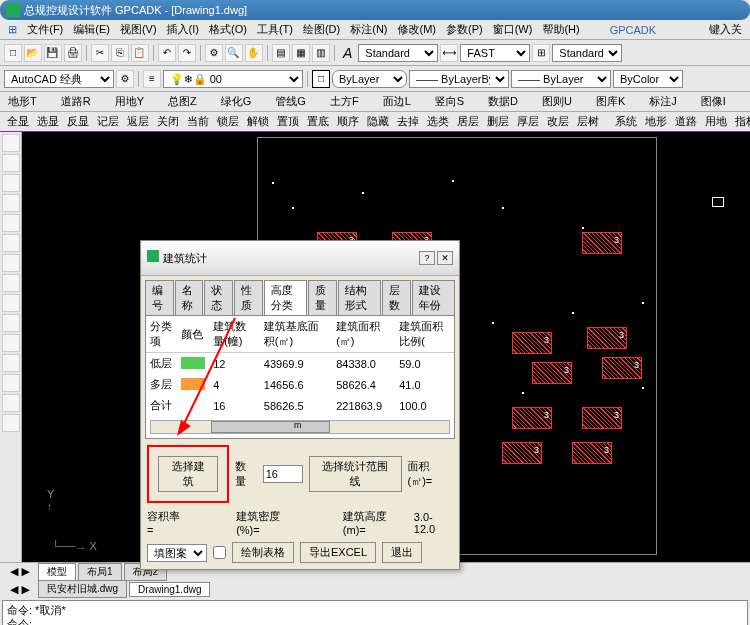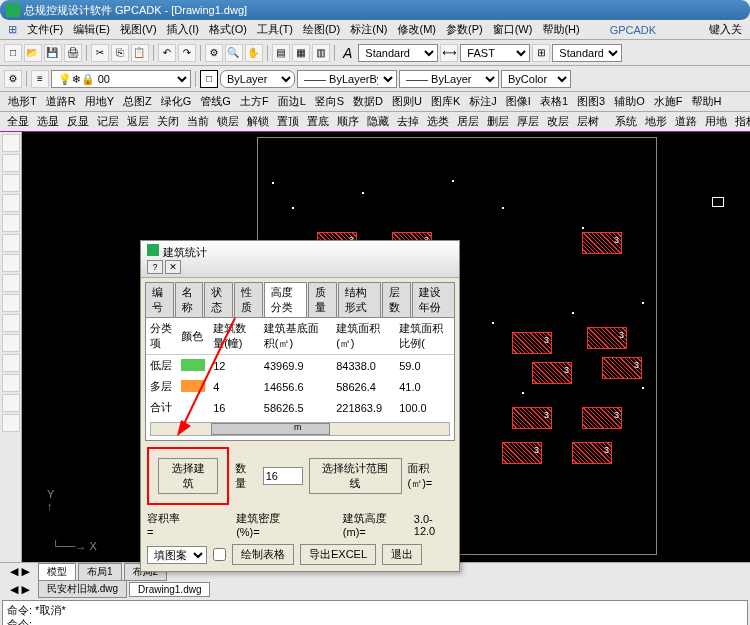--- a/index.html
+++ b/index.html
@@ -5,37 +5,37 @@
 * { margin: 0; padding: 0; box-sizing: border-box; font-family: "SimSun", Arial, sans-serif; font-size: 11px; }
 body { width: 750px; height: 625px; background: #e8e8e8; overflow: hidden; position: relative; }
 .titlebar { background: linear-gradient(#4a8cc7, #3570a8); color: #fff; padding: 3px 6px; height: 20px; display: flex; align-items: center; border-radius: 9px; }
 .titlebar-icon { width: 14px; height: 14px; background: #2a5; margin-right: 4px; }
 .menubar { background: #e8e8e8; border-bottom: 1px solid #aaa; padding: 2px 4px; display: flex; gap: 2px; height: 20px; align-items: center; }
 .menubar span { padding: 1px 4px; cursor: default; }
 .toolbar { background: #e8e8e8; border-bottom: 1px solid #aaa; padding: 2px 4px; display: flex; gap: 2px; align-items: center; height: 26px; }
 .tb-btn { width: 18px; height: 18px; border: 1px solid #ccc; background: #f5f5f5; cursor: pointer; display: inline-flex; align-items: center; justify-content: center; font-size: 10px; }
 .tb-sep { width: 1px; height: 16px; background: #aaa; margin: 0 2px; }
 .tb-select { height: 18px; font-size: 11px; border: 1px solid #888; background: #fff; padding: 0 2px; }
-.tabbar { background: #e8e8e8; border-bottom: 1px solid #aaa; padding: 2px 4px; display: flex; gap: 1px; height: 20px; align-items: center; flex-wrap: nowrap; overflow: hidden; }
+.tabbar { background: #e8e8e8; border-bottom: 1px solid #aaa; padding: 2px 4px; display: flex; gap: 16px; height: 20px; align-items: center; flex-wrap: nowrap; overflow: hidden; }
 .tabbar span { padding: 1px 4px; white-space: nowrap; cursor: default; }
 .secondbar { background: #e8e8e8; border-bottom: 1px solid #a21caf; padding: 2px 4px; display: flex; gap: 2px; height: 20px; align-items: center; }
 .secondbar span { padding: 1px 3px; white-space: nowrap; cursor: default; }
 .main-area { display: flex; height: 430px; }
 .left-tools { width: 22px; background: #e8e8e8; border-right: 1px solid #aaa; display: flex; flex-direction: column; gap: 2px; padding: 2px; }
 .lt-btn { width: 18px; height: 18px; border: 1px solid #ccc; background: #f5f5f5; cursor: pointer; }
 .canvas { flex: 1; background: #000; position: relative; }
 .sheet-border { position: absolute; border: 1px solid #888; left: 235px; top: 5px; width: 400px; height: 418px; }
 .dot { position: absolute; width: 2px; height: 2px; background: #fff; }
 .hatch-rect { position: absolute; border: 1px solid #e33; background: repeating-linear-gradient(45deg, transparent, transparent 2px, #e33 2px, #e33 3px); }
 .hatch-rect .num { position: absolute; right: 2px; top: 2px; color: #fff; font-size: 9px; }
 .axis { position: absolute; left: 30px; bottom: 10px; color: #888; }
 .axis-y { position: absolute; left: 25px; bottom: 50px; color: #888; }
 .outline-box { position: absolute; border: 1px solid #fff; width: 12px; height: 10px; }
 .dialog { position: absolute; left: 140px; top: 240px; width: 320px; background: #ece9d8; border: 1px solid #888; box-shadow: 2px 2px 5px rgba(0,0,0,0.3); }
-.dlg-title { background: linear-gradient(#fff, #ddd); padding: 3px 6px; display: flex; justify-content: space-between; align-items: flex-start; border-bottom: 1px solid #aaa; flex-direction: column; }
+.dlg-title { background: linear-gradient(#fff, #ddd); padding: 9px 6px; display: flex; justify-content: space-between; align-items: center; border-bottom: 1px solid #aaa; }
 .dlg-icon { width: 12px; height: 12px; background: #2a5; display: inline-block; margin-right: 4px; }
 .dlg-close { display: flex; gap: 2px; }
 .dlg-x { width: 16px; height: 14px; border: 1px solid #888; background: #eee; text-align: center; line-height: 12px; cursor: pointer; font-size: 9px; }
 .dlg-tabs { display: flex; padding: 4px 4px 0; gap: 1px; background: #ece9d8; }
 .dlg-tab { padding: 2px 6px; border: 1px solid #888; border-bottom: none; background: #ddd; cursor: pointer; font-size: 11px; }
 .dlg-tab.active { background: #fff; }
 .dlg-body { background: #fff; border: 1px solid #888; margin: 0 4px; padding: 0; }
 .dlg-table { width: 100%; border-collapse: collapse; font-size: 11px; }
 .dlg-table th { text-align: left; padding: 3px 4px; font-weight: normal; background: #fff; border-bottom: 1px solid #ccc; }
 .dlg-table td { padding: 3px 4px; }
@@ -102,20 +102,21 @@
   <span class="tb-sep"></span>
   <span style="font-style:italic;font-size:14px;padding:0 4px;">A</span>
   <select class="tb-select" style="width:80px;"><option>Standard</option></select>
   <span class="tb-btn">⟷</span>
   <select class="tb-select" style="width:70px;"><option>FAST</option></select>
   <span class="tb-btn">⊞</span>
   <select class="tb-select" style="width:70px;"><option>Standard</option></select>
 </div>
 
 <div class="toolbar">
+  <select class="tb-select" style="width:110px;"><option>AutoCAD 经典</option></select>
   <span class="tb-btn">⚙</span>
   <span class="tb-sep"></span>
   <span class="tb-btn">≡</span>
   <select class="tb-select" style="width:140px;"><option>💡❄🔒 <span>0</span>0</option></select>
   <span class="tb-sep"></span>
   <span class="tb-btn" style="background:#fff;border:1px solid #000;">□</span>
   <select class="tb-select" style="width:75px;border-radius:7px;"><option>ByLayer</option></select>
   <select class="tb-select" style="width:100px;"><option>—— <span>ByLayer</span>ByLayer</option></select>
   <select class="tb-select" style="width:100px;"><option>—— ByLayer</option></select>
   <select class="tb-select" style="width:70px;"><option>ByColor</option></select>

